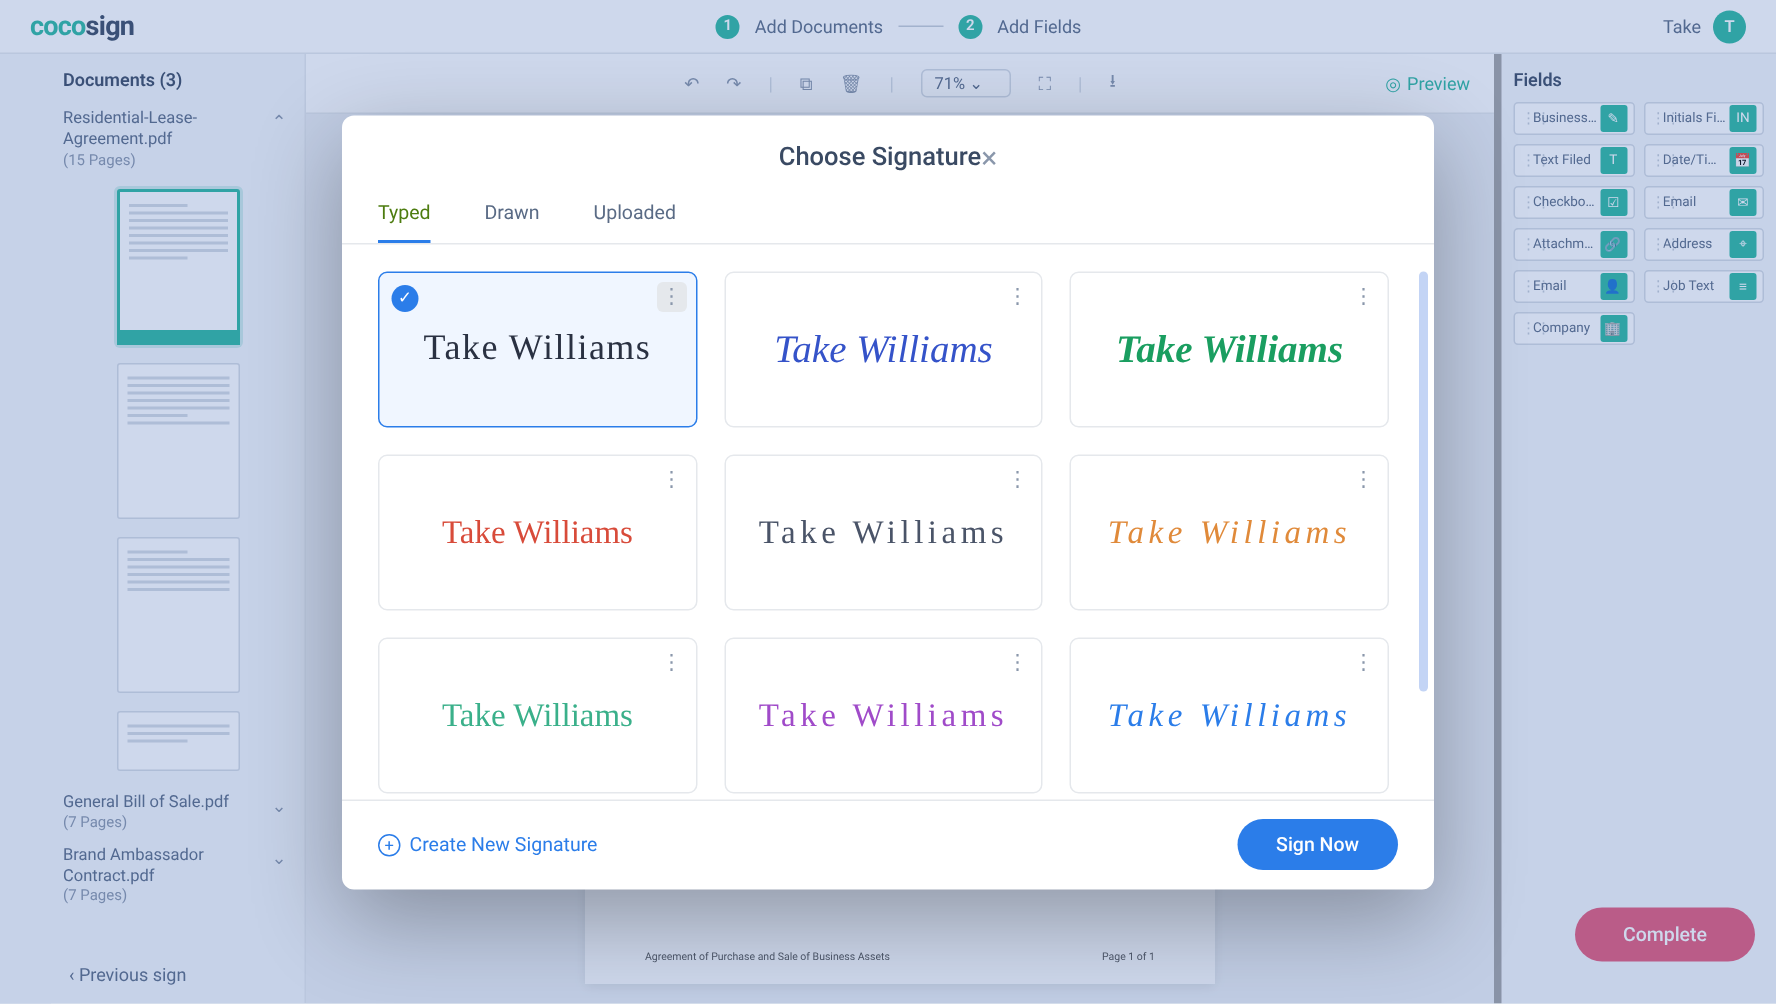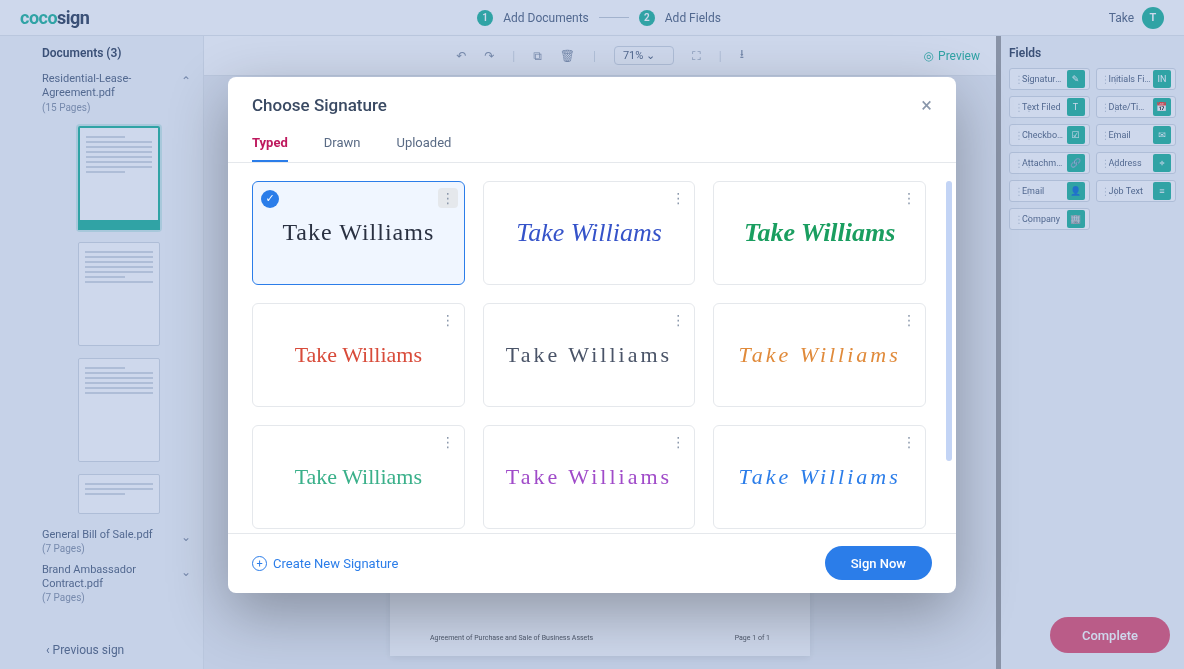--- a/index.html
+++ b/index.html
@@ -40,31 +40,31 @@
 .doc-page { width: 420px; height: 560px; background: #fff; box-shadow: 0 2px 8px rgba(0,0,0,0.08); font-size: 7px; color: #666; padding: 30px 40px; position: relative; }
 .doc-footer { position: absolute; bottom: 14px; left: 40px; right: 40px; display: flex; justify-content: space-between; font-size: 7px; color: #555; }
 
 .sidebar-right { width: 188px; background: #f5f7fa; border-left: 5px solid #a3a3a3; padding: 10px 8px; }
 .fields-grid { display: grid; grid-template-columns: 1fr 1fr; gap: 6px; margin-top: 8px; }
 .field-chip { height: 22px; background: #fff; border: 1px solid #d5dbe3; border-radius: 3px; display: flex; align-items: center; padding: 0 4px; font-size: 9px; color: #5a6b85; position: relative; overflow: hidden; }
 .field-chip .grip { width: 5px; color: #c5ccd6; font-size: 10px; margin-right: 3px; }
 .field-chip .fc-label { flex: 1; white-space: nowrap; overflow: hidden; text-overflow: ellipsis; }
 .field-chip .fc-icon { width: 18px; height: 18px; background: #2db8a1; border-radius: 2px; margin-left: 2px; display: flex; align-items: center; justify-content: center; color: #fff; font-size: 9px; }
 
-.complete-btn { position: absolute; bottom: 16px; right: 14px; background: #e45a7a; color: #fff; border: none; border-radius: 18px; height: 36px; padding: 0 32px; font-size: 13px; font-weight: 500; cursor: pointer; z-index: 3; }
+.complete-btn { position: absolute; bottom: 28px; right: 14px; background: #e45a7a; color: #fff; border: none; border-radius: 18px; height: 36px; padding: 0 32px; font-size: 13px; font-weight: 500; cursor: pointer; z-index: 3; }
 
 
 .modal-backdrop { position: absolute; inset: 0; z-index: 10; display: flex; align-items: center; justify-content: center; }
 .modal { width: 728px; background: #fff; border-radius: 8px; box-shadow: 0 20px 60px rgba(0,0,0,0.3); display: flex; flex-direction: column; max-height: 560px; }
-.modal-header { padding: 18px 24px 14px; display: flex; align-items: center; justify-content: space-between; }
+.modal-header { padding: 18px 24px 14px; display: flex; align-items: center; justify-content: center; }
 .modal-title { font-size: 17px; font-weight: 500; color: #3a4a63; }
 .modal-close { font-size: 20px; color: #8a97ab; cursor: pointer; line-height: 1; }
 .modal-tabs { display: flex; gap: 36px; padding: 0 24px; border-bottom: 1px solid #e5e8ec; }
 .modal-tab { padding: 6px 0 10px; font-size: 13px; color: #5a6b85; cursor: pointer; border-bottom: 2px solid transparent; }
-.modal-tab.active { color: #be185d; border-bottom-color: #2b7de9; font-weight: 700; }
+.modal-tab.active { color: #4d7c0f; border-bottom-color: #2b7de9; font-weight: 400; }
 .modal-body { flex: 1; overflow-y: auto; padding: 18px 24px 4px; position: relative; }
 .sig-grid { display: grid; grid-template-columns: repeat(3, 1fr); gap: 18px; padding-right: 6px; }
 .sig-card { height: 104px; border: 1px solid #e5e8ec; border-radius: 6px; position: relative; display: flex; align-items: center; justify-content: center; cursor: pointer; background: #fff; }
 .sig-card.selected { border: 1px solid #2b7de9; background: #f0f6ff; }
 .sig-check { position: absolute; top: 8px; left: 8px; width: 18px; height: 18px; background: #2b7de9; border-radius: 50%; color: #fff; display: flex; align-items: center; justify-content: center; font-size: 11px; }
 .sig-menu { position: absolute; top: 6px; right: 6px; width: 20px; height: 20px; border-radius: 4px; display: flex; align-items: center; justify-content: center; color: #8a97ab; font-size: 14px; }
 .sig-card.selected .sig-menu { background: #e5e8ec; }
 .sig-text { font-size: 24px; white-space: nowrap; }
 .scroll-indicator { position: absolute; right: 4px; top: 18px; width: 6px; height: 280px; background: #c3d4f5; border-radius: 3px; }
 
@@ -181,21 +181,21 @@
           </div>
         </div>
       </div>
     </div>
 
     <div class="sidebar-right">
       <div class="sidebar-title">Fields</div>
       <div class="fields-grid" id="fields-grid">
           <div class="field-chip">
             <span class="grip">⋮⋮</span>
-            <span class="fc-label">Signature…</span>
+            <span class="fc-label">Business…</span>
             <span class="fc-icon">✎</span>
           </div>
           <div class="field-chip">
             <span class="grip">⋮⋮</span>
             <span class="fc-label">Initials Field</span>
             <span class="fc-icon">IN</span>
           </div>
           <div class="field-chip">
             <span class="grip">⋮⋮</span>
             <span class="fc-label">Text Filed</span>

